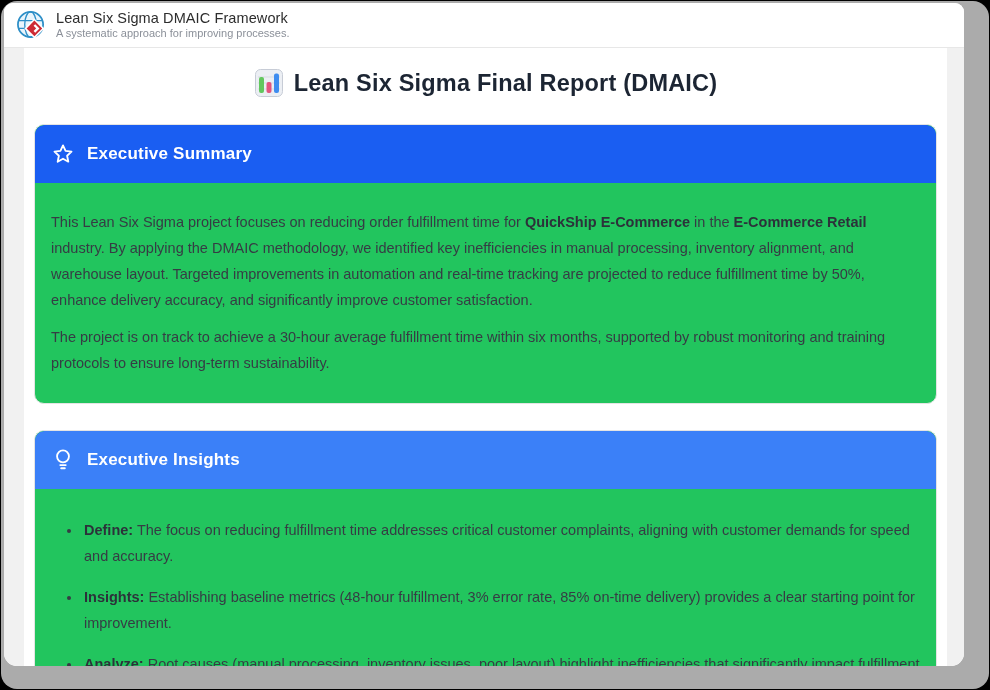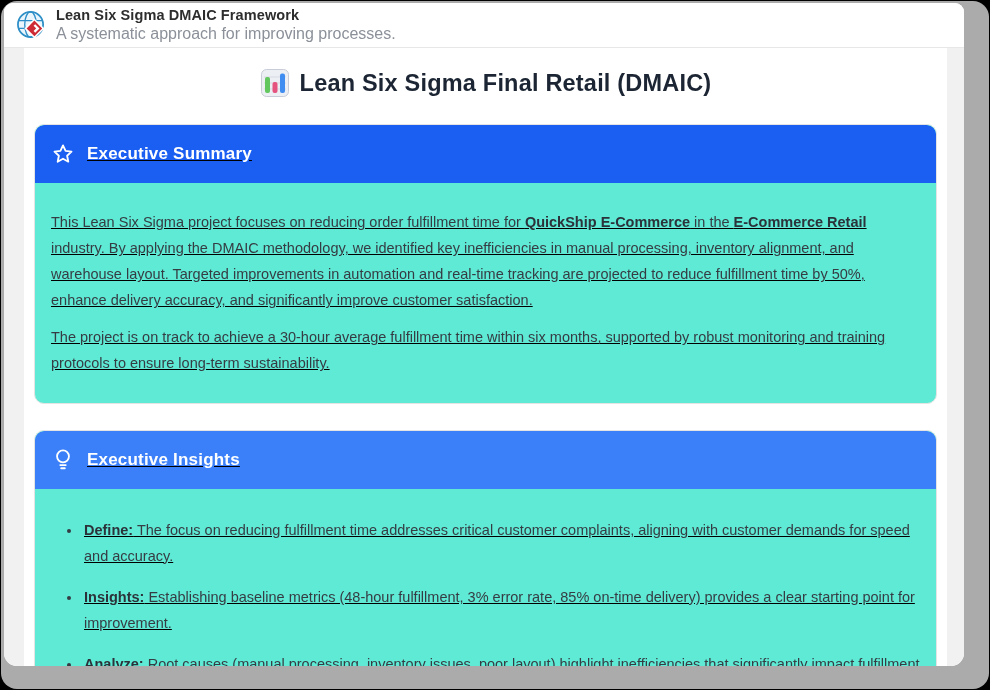--- a/index.html
+++ b/index.html
@@ -25,22 +25,22 @@
   .app-header {
     height: 45px;
     background: #ffffff;
     border-bottom: 1px solid #e7e7e7;
     display: flex; align-items: center;
     padding: 0 12px;
     gap: 9px;
   }
   .app-logo { width: 31px; height: 31px; flex: 0 0 auto; }
   .app-header-text { display: flex; flex-direction: column; line-height: 1.25; }
-  .app-title { font-size: 14.5px; font-weight: bold; color: #2d2d2d; letter-spacing: .1px; }
-  .app-subtitle { font-size: 16px; color: #8b9099; }
+  .app-title { font-size: 14.5px; font-weight: normal; color: #2d2d2d; letter-spacing: .1px; }
+  .app-subtitle { font-size: 11px; color: #8b9099; }
 
   
   .page {
     height: calc(100% - 45px);
     background: #f1f1f1;
     padding: 0 17px 0 20px;
     overflow: hidden;
   }
   .content-card {
     background: #ffffff;
@@ -55,23 +55,22 @@
   }
   .report-title-emoji { width: 30px; height: 30px; }
   .report-title {
     font-size: 23.5px; font-weight: bold; color: #1c2533; letter-spacing: .2px;
   }
 
   .section {
     margin: 0 10px 26px 10px;
     border: 1px solid #e4e4e4;
     border-radius: 10px;
-    background: #5eead4;
+    background: #22c55e;
     overflow: hidden;
-    text-decoration: underline;
   }
   .section-header {
     height: 58px;
     display: flex; align-items: center;
     gap: 13px;
     padding: 0 17px;
     border-radius: 9px 9px 0 0;
   }
   .section-header.exec { background: #1a5ef2; }
   .section-header.insights { background: #3b80f8; }
@@ -122,21 +121,21 @@
         <div class="report-title-row">
           <svg class="report-title-emoji" viewBox="0 0 30 30">
             <rect x="1.5" y="1.5" width="27" height="27" rx="5" fill="#eceff4" stroke="#c7ccd6" stroke-width="1"></rect>
             <line x1="4" y1="9" x2="26" y2="9" stroke="#d7dbe2" stroke-width="1"></line>
             <line x1="4" y1="15" x2="26" y2="15" stroke="#d7dbe2" stroke-width="1"></line>
             <line x1="4" y1="21" x2="26" y2="21" stroke="#d7dbe2" stroke-width="1"></line>
             <rect x="5" y="9" width="5" height="16" rx="2" fill="#62c75e"></rect>
             <rect x="12.5" y="14" width="5" height="11" rx="2" fill="#e4547e"></rect>
             <rect x="20" y="5.5" width="5" height="19.5" rx="2" fill="#3f8df0"></rect>
           </svg>
-          <h1 class="report-title">Lean Six Sigma Final Retail (DMAIC)</h1>
+          <h1 class="report-title">Lean Six Sigma Final Report (DMAIC)</h1>
         </div>
 
         <section class="section">
           <div class="section-header exec">
             <svg class="section-header-icon" viewBox="0 0 24 24">
               <path d="M12 2.6 L14.8 8.6 L21.3 9.4 L16.5 13.9 L17.8 20.4 L12 17.2 L6.2 20.4 L7.5 13.9 L2.7 9.4 L9.2 8.6 Z" fill="none" stroke="#ffffff" stroke-width="2" stroke-linejoin="round"></path>
             </svg>
             <span class="section-heading">Executive Summary</span>
           </div>
           <div class="section-body">

